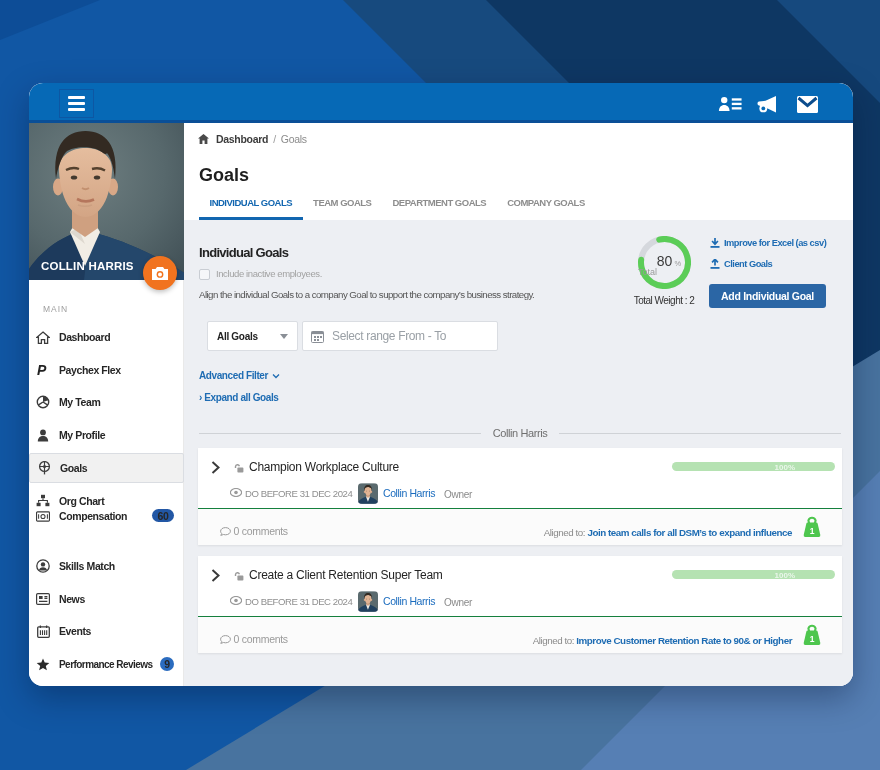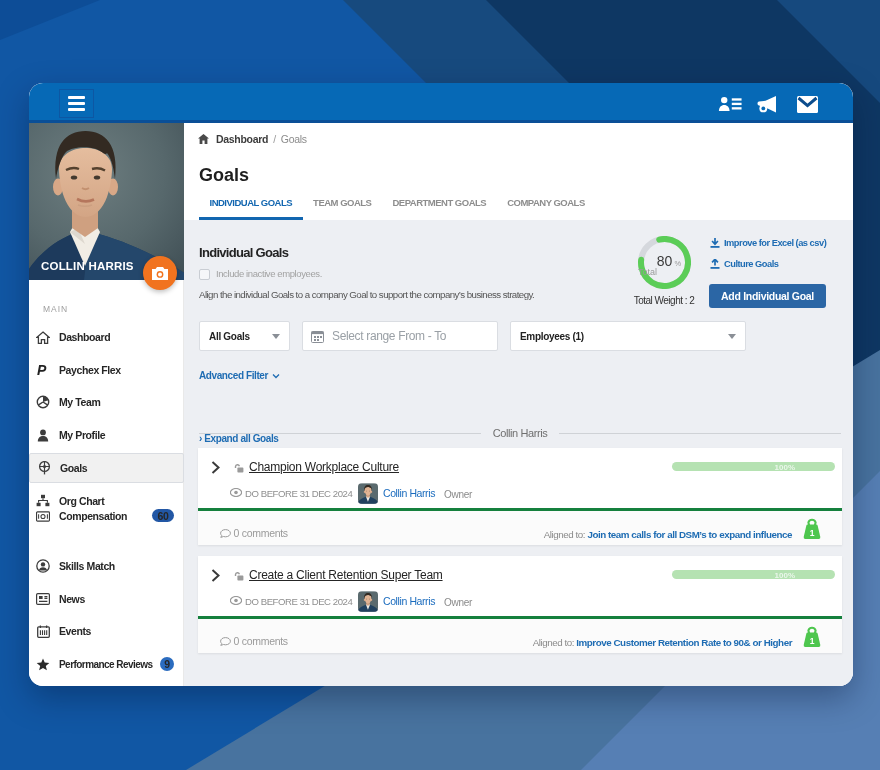--- a/index.html
+++ b/index.html
@@ -62,40 +62,40 @@
             border-radius:3px; color:#fff; font-size:10.5px; letter-spacing:-0.3px; font-weight:bold; text-align:center; line-height:24px; }
 
   .sel { position:absolute; top:101px; height:30px; background:#fff; border:1px solid #dadde2; border-radius:2px;
          display:flex; align-items:center; font-size:10px; letter-spacing:-0.3px; font-weight:bold; color:#222; }
   .sel .car { position:absolute; right:9px; top:12px; width:0; height:0; border-left:4px solid transparent;
               border-right:4px solid transparent; border-top:5px solid #8a8f96; }
   .dateinp { position:absolute; left:118px; top:101px; width:196px; height:30px; background:#fff; border:1px solid #dadde2;
              border-radius:2px; display:flex; align-items:center; }
   .dateinp span { color:#9aa0a6; font-size:12px; letter-spacing:-0.35px; margin-left:8px; }
   .advf { position:absolute; left:15px; top:150px; font-size:10px; letter-spacing:-0.4px; font-weight:bold; color:#1e6cb3; }
-  .expg { position:absolute; left:15px; top:172px; font-size:10px; letter-spacing:-0.4px; font-weight:bold; color:#1e6cb3;margin-top:41px; }
+  .expg { position:absolute; left:15px; top:172px; font-size:10px; letter-spacing:-0.4px; font-weight:bold; color:#1e6cb3; }
 
   .chdr { position:absolute; left:15px; top:207px; width:642px; display:flex; align-items:center; color:#6f6f6f; font-size:11px; letter-spacing:-0.4px; }
   .chdr .ln { flex:1; height:1px; background:#cfd2d6; }
   .chdr .tx { margin:0 12px; }
 
   .gcard { position:absolute; left:14px; width:644px; height:97px; background:#fff; box-shadow:0 1px 2px rgba(0,0,0,.08); }
   .gc1 { top:228px; }
   .gc2 { top:336px;padding-left:15px; }
-  .gtitle { position:absolute; left:51px; top:12px; font-size:12px; letter-spacing:-0.25px; color:#252525;text-decoration:underline; }
+  .gtitle { position:absolute; left:51px; top:12px; font-size:12px; letter-spacing:-0.25px; color:#252525; }
   .gchev { position:absolute; left:13px; top:13px; }
   .glock { position:absolute; left:36px; top:16px; }
   .gbar { position:absolute; left:474px; top:14px; width:163px; height:9px; border-radius:5px; background:#b5e2b2; }
   .gbar i { position:absolute; right:40px; top:1px; font-style:normal; font-size:8px; color:#eaf6ea; font-weight:bold; }
   .geye { position:absolute; left:32px; top:40px; }
   .gdo { position:absolute; left:47px; top:40px; font-size:9.6px; color:#8f8f8f; letter-spacing:-0.45px; }
   .gava { position:absolute; left:160px; top:35px; width:20px; height:21px; border-radius:4px; overflow:hidden; }
   .gown1 { position:absolute; left:185px; top:39px; font-size:10.5px; letter-spacing:-0.4px; color:#1b6cbe; }
   .gown2 { position:absolute; left:246px; top:41px; font-size:10px; letter-spacing:-0.3px; color:#8a8a8a; }
-  .gfoot { position:absolute; left:0; bottom:0; width:644px; height:37px; background:#fbfbfb; border-top:3px solid #15803d; }
+  .gfoot { position:absolute; left:0; bottom:0; width:644px; height:37px; background:#fbfbfb; border-top:1px solid #15803d; }
   .gcom { position:absolute; left:22px; top:16px; font-size:10.5px; letter-spacing:-0.3px; color:#9a9a9a; }
   .galig { position:absolute; right:50px; top:18px; font-size:9.8px; letter-spacing:-0.45px; color:#8a8a8a; }
   .galig b { color:#1e6cb3; }
   .gkett { position:absolute; right:20px; top:7px; }
 </style>
 </head>
 <body>
 <svg id="bgsvg" width="880" height="770" viewBox="0 0 880 770">
   <rect x="0" y="0" width="880" height="770" fill="#1157a4"></rect>
   <polygon points="0,0 100,0 0,40" fill="#0d4d97"></polygon>
@@ -338,44 +338,40 @@
             <path d="M5,0 L5,5.2 M2.1,3 L5,6.2 L7.9,3" stroke="#1e6cb3" stroke-width="1.7" fill="none"></path>
             <rect x="0.5" y="8" width="9" height="1.8" fill="#1e6cb3"></rect>
           </svg>
         <span>Improve for Excel (as csv)</span>
       </div>
       <div class="xlink" style="left:526px; top:39px;">
         <svg width="10" height="10" viewBox="0 0 10 10">
             <path d="M5,6.5 L5,1.2 M2.1,3.4 L5,0.2 L7.9,3.4" stroke="#1e6cb3" stroke-width="1.7" fill="none"></path>
             <rect x="0.5" y="8" width="9" height="1.8" fill="#1e6cb3"></rect>
           </svg>
-        <span>Culture Goals</span>
+        <span>Client Goals</span>
       </div>
       <div class="addbtn">Add Individual Goal</div>
 
-      <div class="sel" style="left:15px; width:91px;">
+      <div class="sel" style="left:23px; width:91px;">
           <span style="margin-left:9px">All Goals</span>
           <i class="car"></i>
         </div>
       <div class="dateinp">
         <svg width="13" height="13" viewBox="0 0 13 13" style="margin-left:8px">
           <rect x="0.5" y="1.5" width="12" height="11" rx="1" fill="none" stroke="#8a8f96"></rect>
           <rect x="0.5" y="1.5" width="12" height="2.6" fill="#8a8f96"></rect>
           <rect x="3" y="6" width="2" height="2" fill="#8a8f96"></rect>
             <rect x="6" y="6" width="2" height="2" fill="#8a8f96"></rect>
             <rect x="9" y="6" width="2" height="2" fill="#8a8f96"></rect>
           <rect x="3" y="9" width="2" height="2" fill="#8a8f96"></rect>
             <rect x="6" y="9" width="2" height="2" fill="#8a8f96"></rect>
         </svg>
         <span>Select range From - To</span>
       </div>
-      <div class="sel" style="left:326px; width:236px;">
-          <span style="margin-left:9px">Employees (1)</span>
-          <i class="car"></i>
-        </div>
 
       <div class="advf">Advanced Filter <svg width="8" height="5" viewBox="0 0 8 5" style="margin-left:2px">
             <path d="M1,0.5 L4,3.5 L7,0.5" stroke="#1e6cb3" stroke-width="1.3" fill="none"></path>
           </svg></div>
       <div class="expg"><span style="font-size:10px">›</span> Expand all Goals</div>
 
       <div class="chdr">
           <div class="ln"></div>
           <div class="tx">Collin Harris</div>
           <div class="ln"></div>

